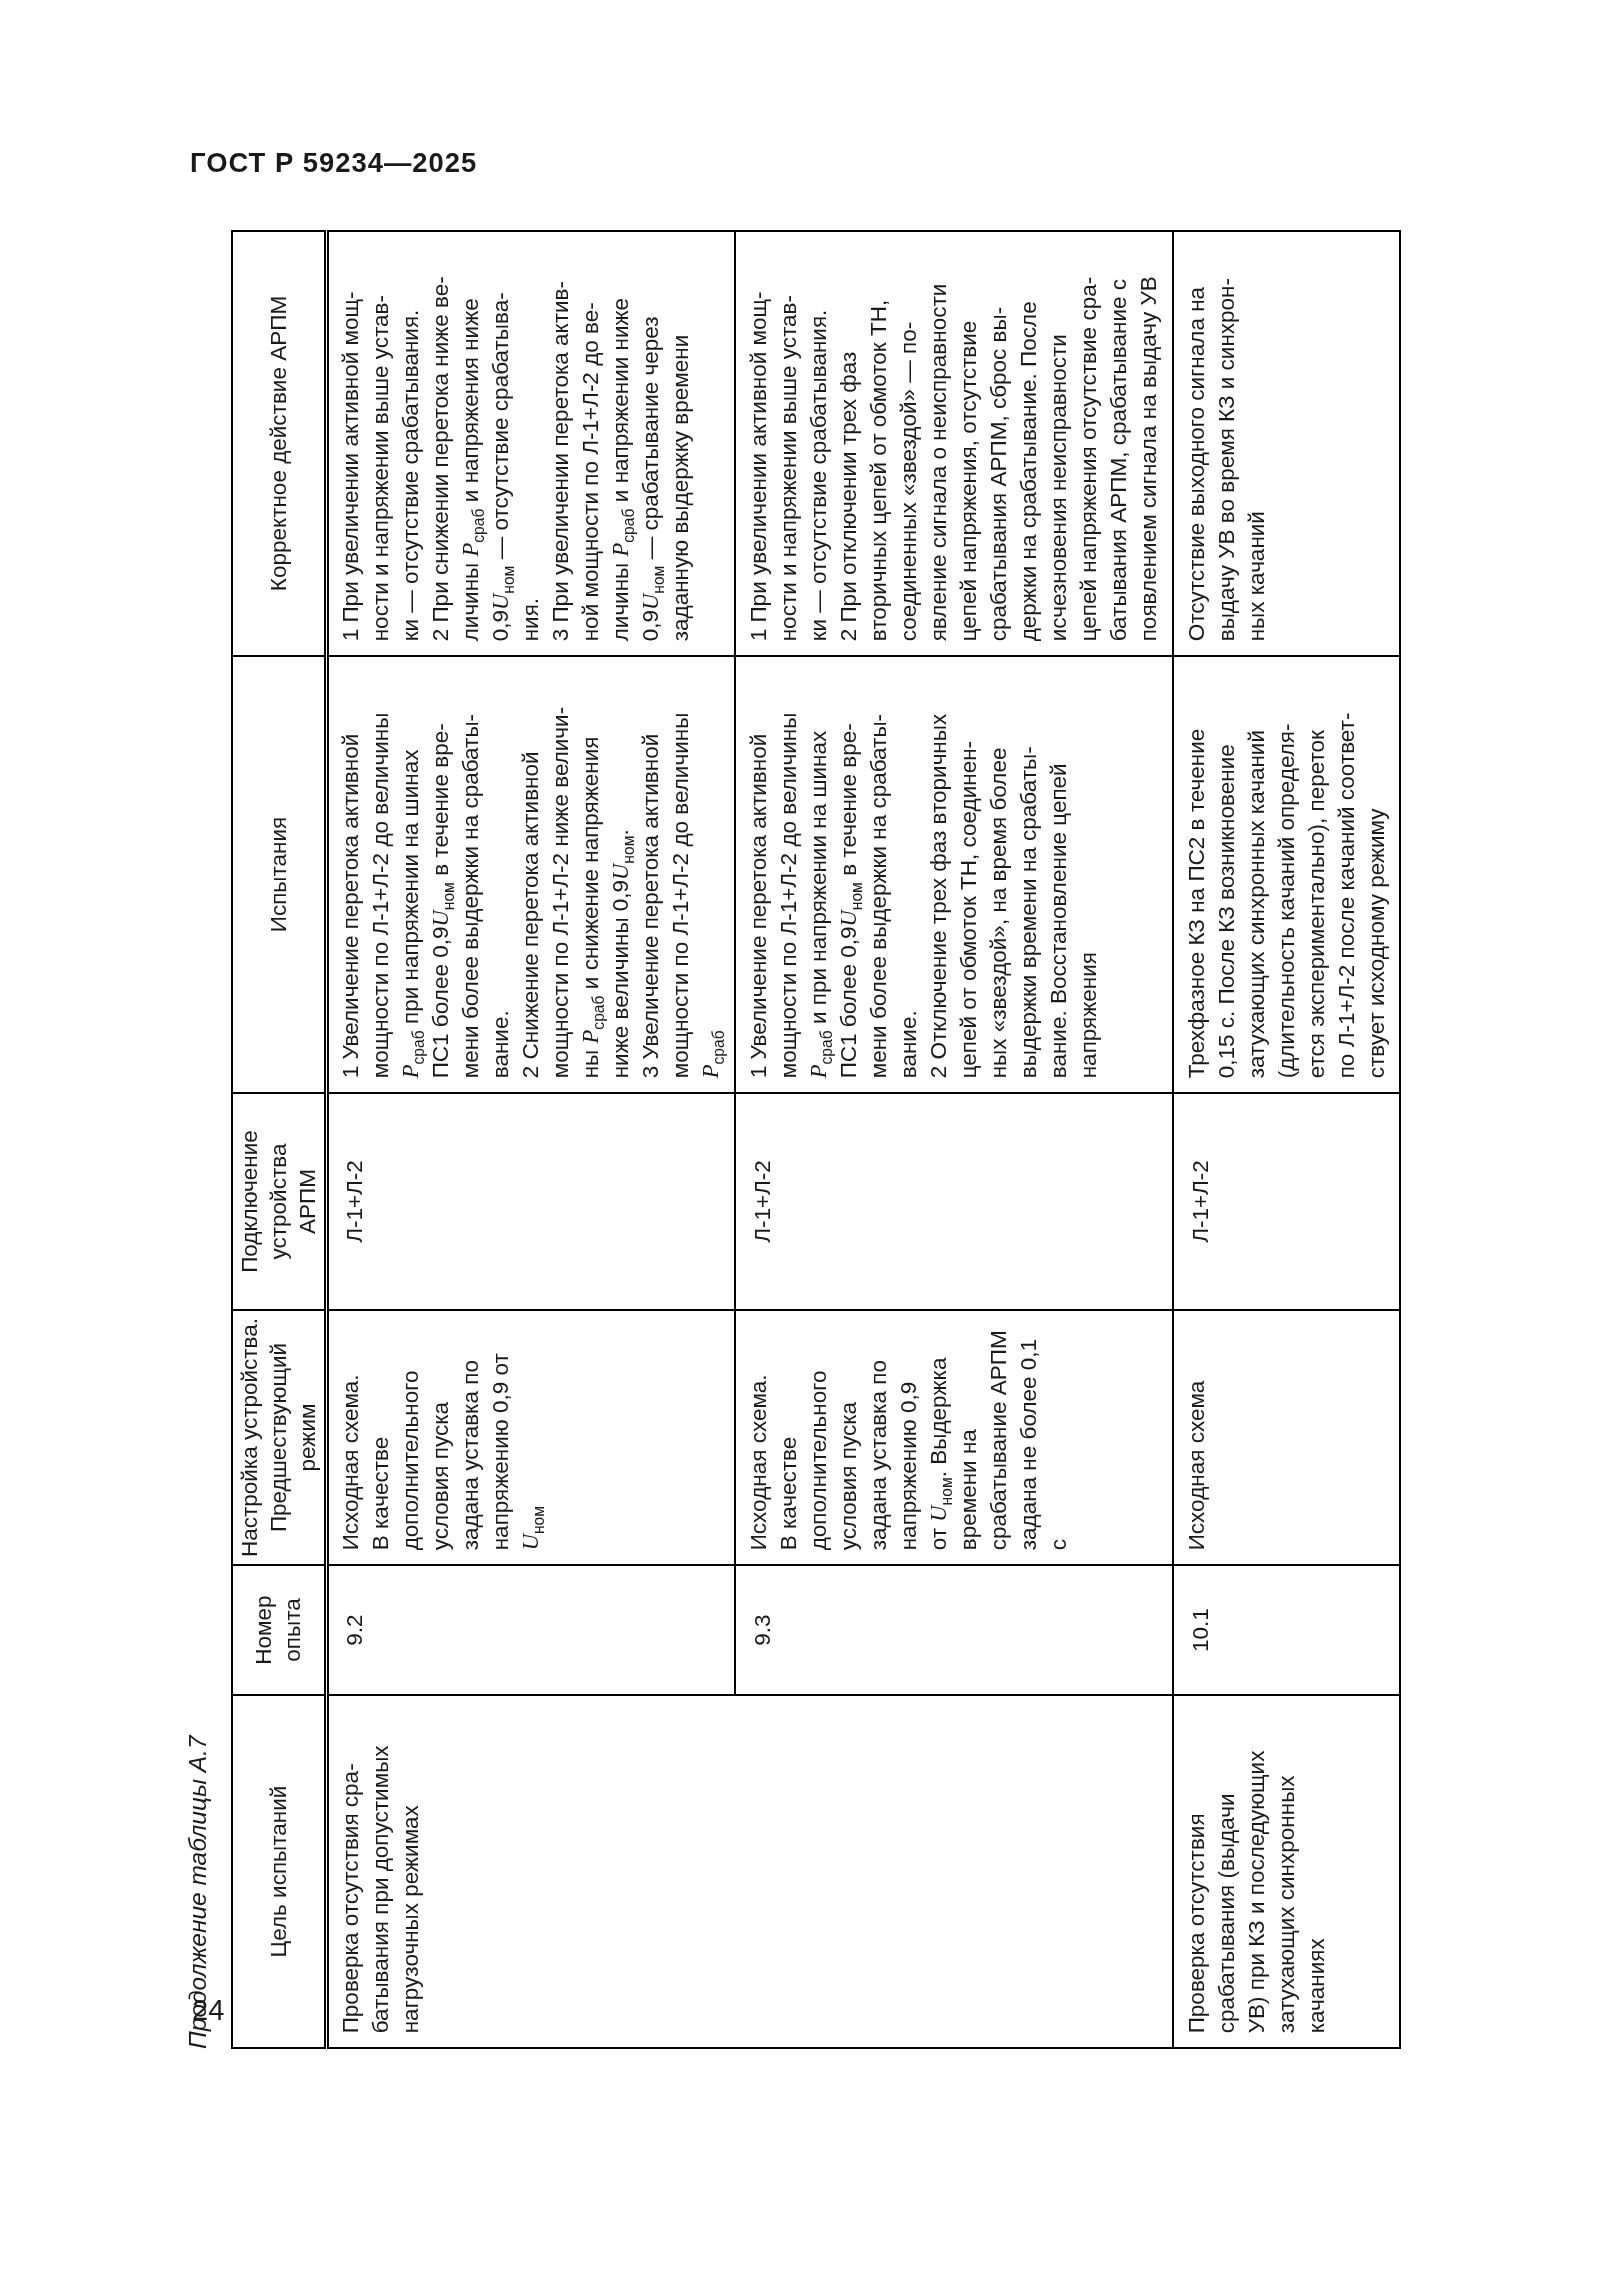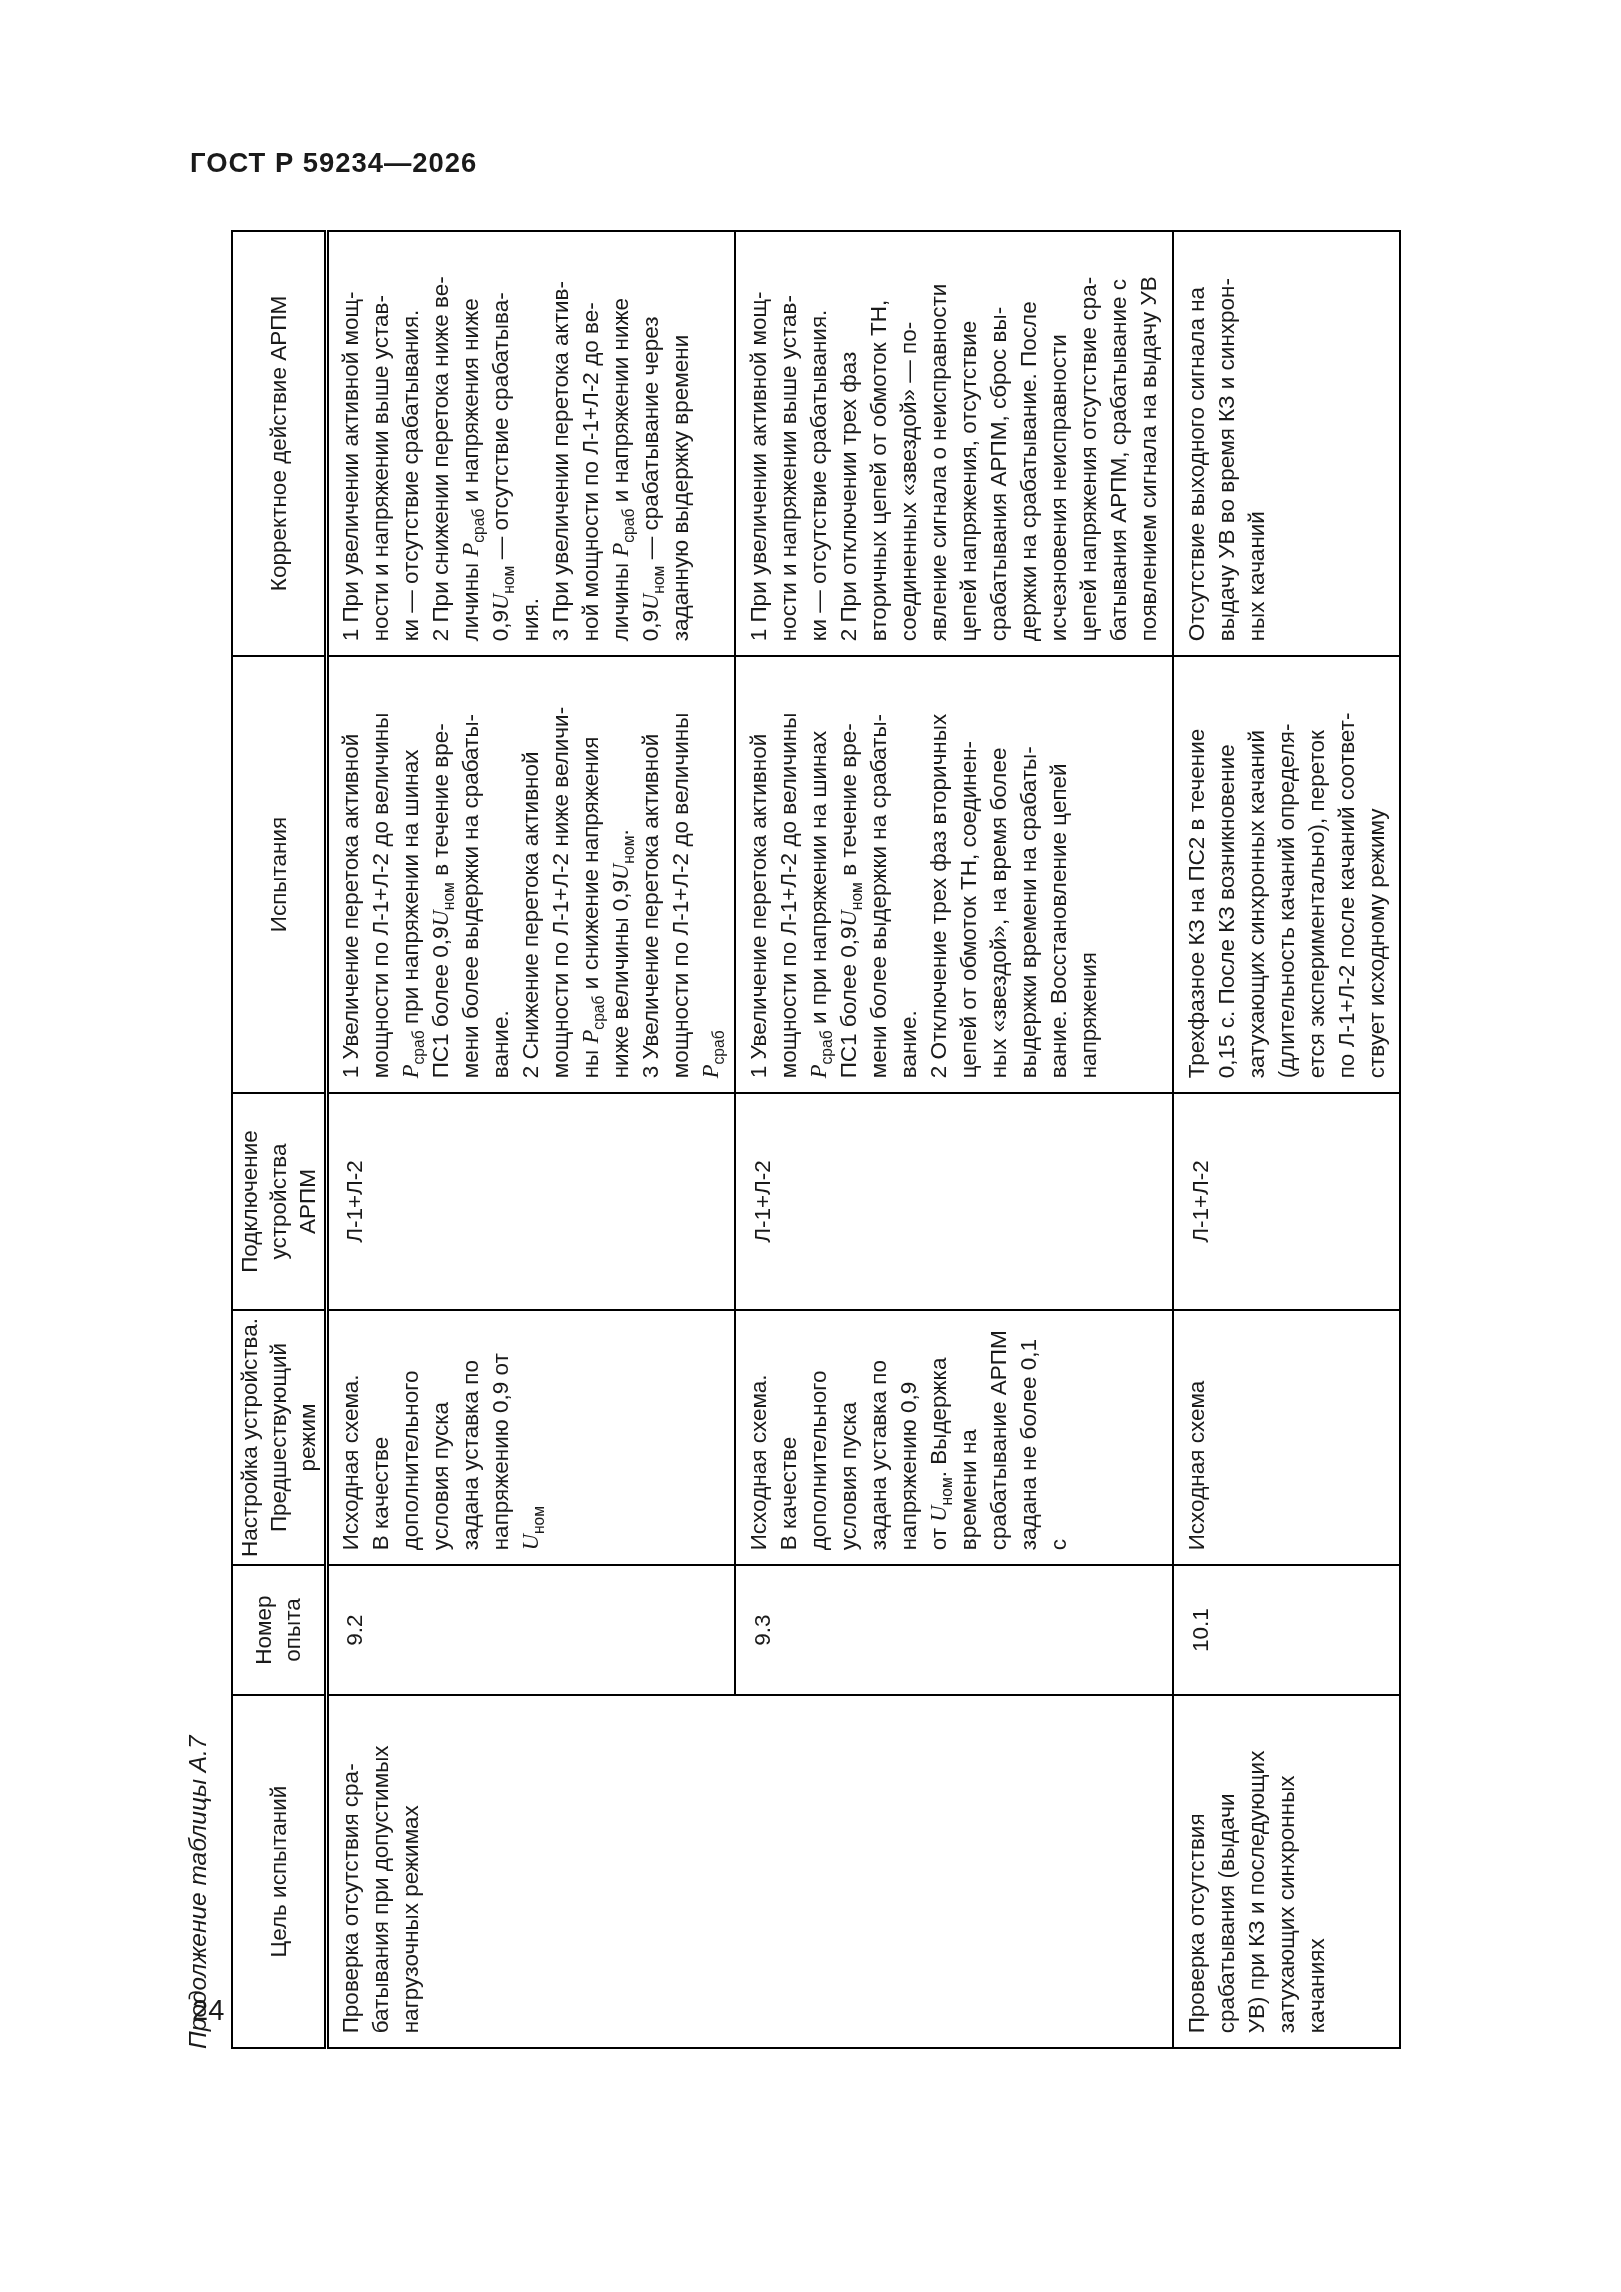--- a/index.html
+++ b/index.html
@@ -81,21 +81,21 @@
     font-style: italic;
   }
   sub {
     font-size: 15.7px;
     line-height: 0;
   }
 </style>
 </head>
 <body>
 
-<div class="doc-number">ГОСТ Р 59234—2026</div>
+<div class="doc-number">ГОСТ Р 59234—2025</div>
 
 <div class="rotated-block">
   <p class="table-caption">Продолжение таблицы А.7</p>
 
   <table class="gost">
     <colgroup>
       <col style="width:353px">
       <col style="width:130px">
       <col style="width:255px">
       <col style="width:217px">

